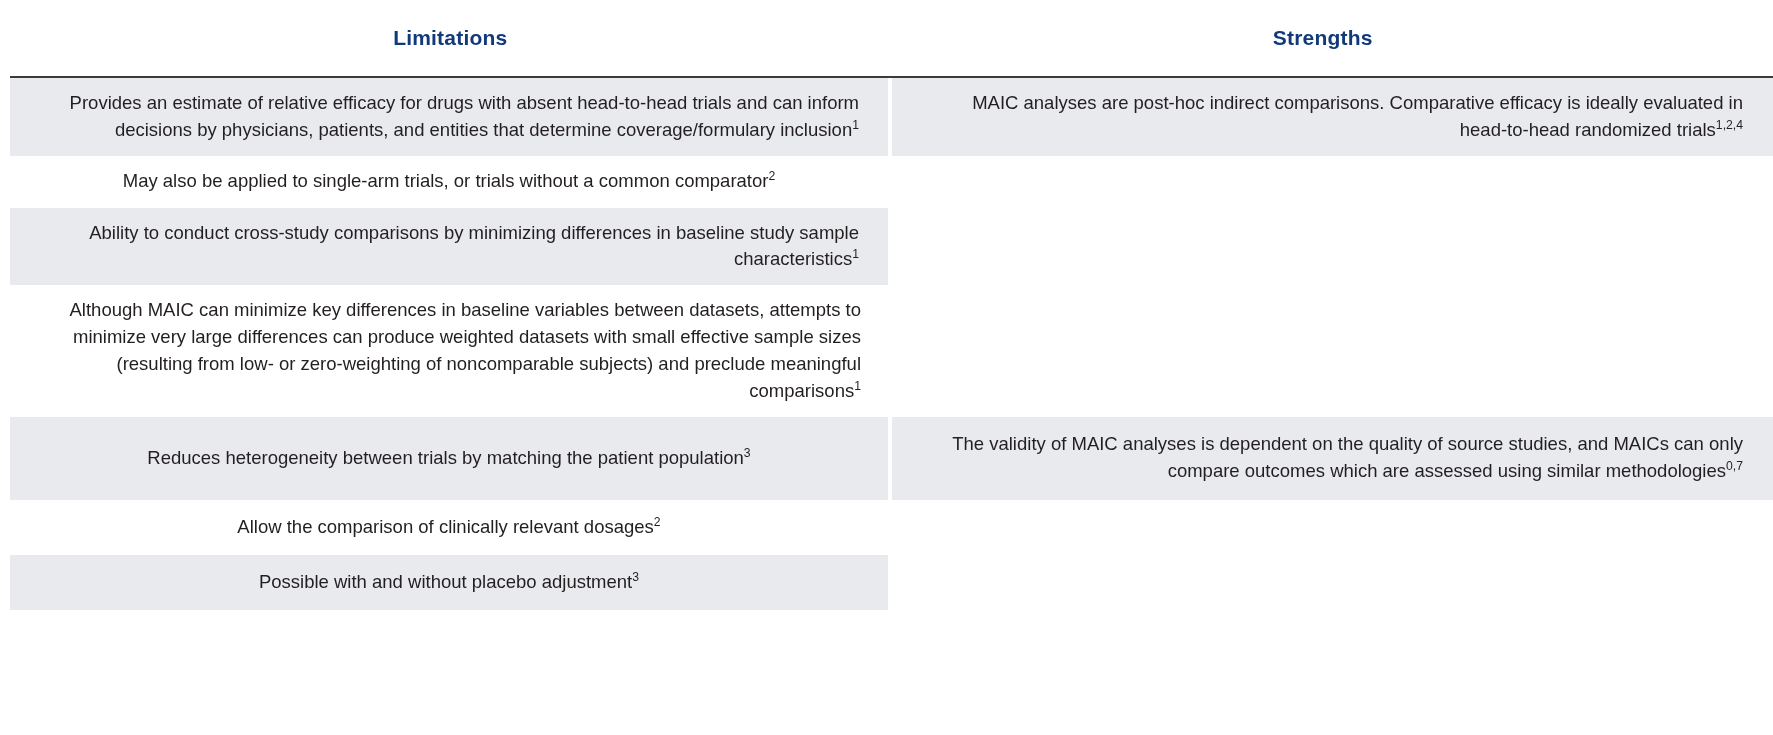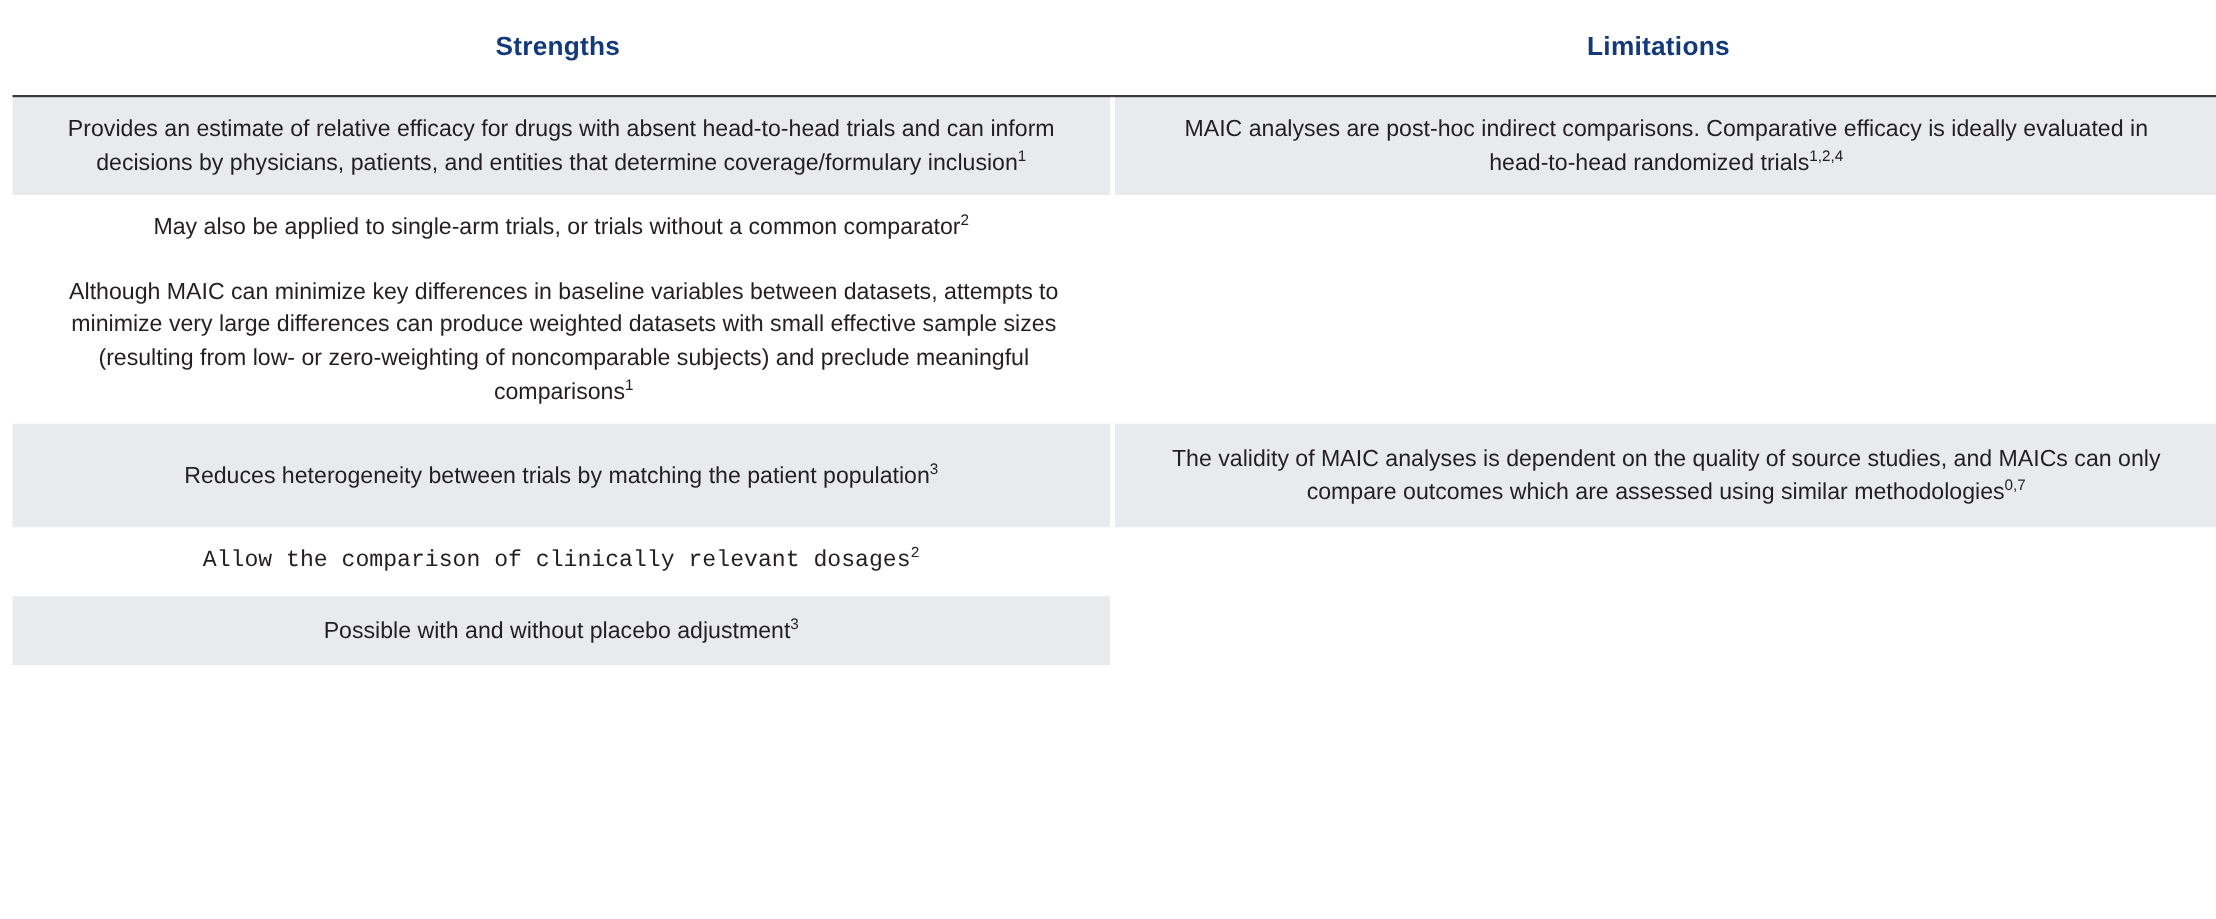--- a/index.html
+++ b/index.html
@@ -65,69 +65,73 @@
     justify-content: center;
     text-align: center;
     padding: 12px 26px;
     font-size: 18.5px;
     line-height: 1.45;
     color: #231f20;
   }
   .cell .txt {
     display: block;
     max-width: 820px;
+    text-align: right;
   }
   .cell.left {
     border-right: 4px solid #ffffff;
   }
   .cell.empty .txt { min-height: 1px; }
 
   sup {
     font-size: 0.66em;
     vertical-align: super;
     line-height: 0;
   }
 
   
   .h-a { min-height: 74px; }
   .h-b { min-height: 52px; }
   .h-c { min-height: 52px; }
   .h-d { min-height: 110px; }
   .h-e { min-height: 83px; }
-  .h-f { min-height: 55px; font-family: Liberation Mono, monospace; }
+  .h-f { min-height: 55px; }
   .h-g { min-height: 55px; }
   .h-h { min-height: 55px; }
 </style>
 </head>
 <body>
 
 <div class="table-wrap">
 
   <div class="headers">
+    <div class="head-cell right">Limitations</div>
     <div class="head-cell left">Strengths</div>
-    <div class="head-cell right">Limitations</div>
   </div>
 
   <div class="rule"></div>
 
   <div class="rows">
       <div class="row shaded">
         <div class="cell left h-a">
           <span class="txt">Provides an estimate of relative efficacy for drugs with absent head-to-head trials and can inform decisions by physicians, patients, and entities that determine coverage/formulary inclusion<sup>1</sup></span>
         </div>
         <div class="cell right h-a">
           <span class="txt">MAIC analyses are post-hoc indirect comparisons. Comparative efficacy is ideally evaluated in head-to-head randomized trials<sup>1,2,4</sup></span>
         </div>
       </div>
       <div class="row plain">
         <div class="cell left h-b">
           <span class="txt">May also be applied to single-arm trials, or trials without a common comparator<sup>2</sup></span>
         </div>
       </div>
       <div class="row shaded">
+        <div class="cell left h-c">
+          <span class="txt">Ability to conduct cross-study comparisons by minimizing differences in baseline study sample characteristics<sup>1</sup></span>
+        </div>
       </div>
       <div class="row plain">
         <div class="cell right h-d">
           <span class="txt">Although MAIC can minimize key differences in baseline variables between datasets, attempts to minimize very large differences can produce weighted datasets with small effective sample sizes (resulting from low- or zero-weighting of noncomparable subjects) and preclude meaningful comparisons<sup>1</sup></span>
         </div>
       </div>
       <div class="row shaded">
         <div class="cell left h-e">
           <span class="txt">Reduces heterogeneity between trials by matching the patient population<sup>3</sup></span>
         </div>

